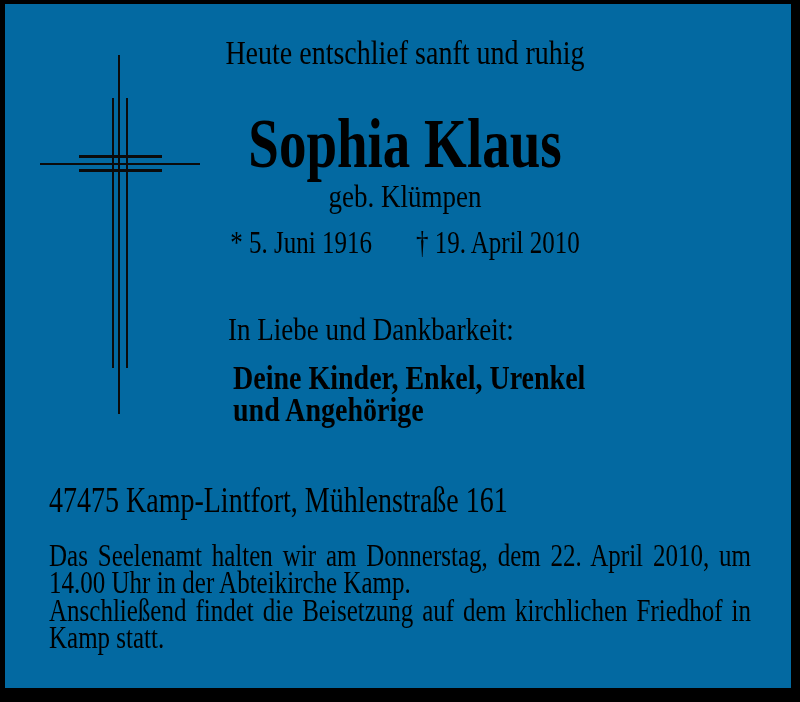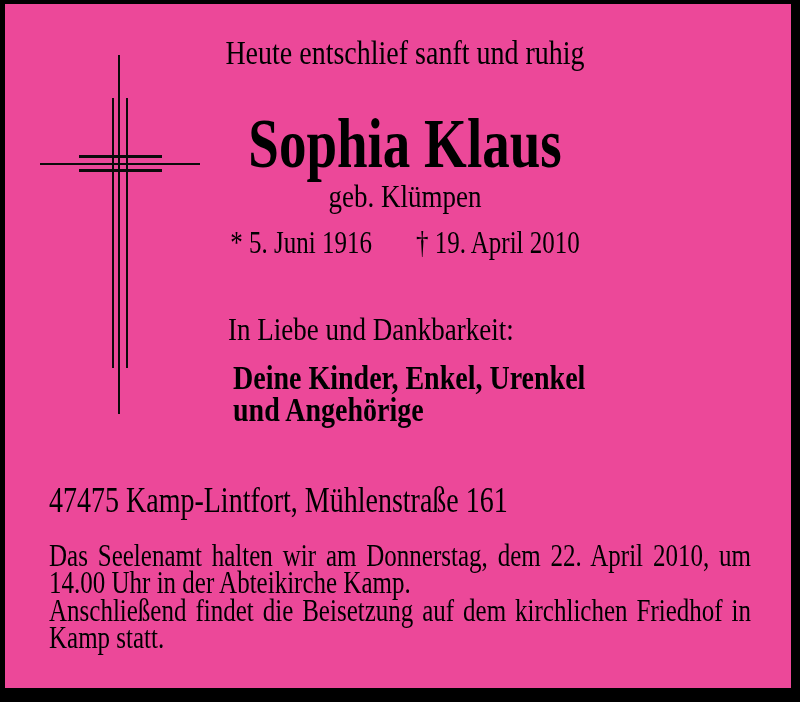--- a/index.html
+++ b/index.html
@@ -7,21 +7,21 @@
     width:800px; height:702px;
     background:#000;
     position:relative;
     font-family:"Liberation Serif","DejaVu Serif",serif;
     color:#000;
     overflow:hidden;
   }
   .sheet {
     position:absolute; left:5px; top:4px;
     width:786px; height:684px;
-    background:#ec4899;
+    background:#0369a1;
   }
   
   .cross { position:absolute; left:0; top:0; width:210px; height:420px; }
   .xline { position:absolute; background:#0b0b0b; }
   .cv-c { left:113px; top:51px;  width:2px; height:359px; }
   .cv-l { left:107px; top:94px;  width:2px; height:270px; }
   .cv-r { left:121px; top:94px;  width:2px; height:270px; }
   .ch-long  { left:35px; top:159px; width:160px; height:2px; }
   .ch-upper { left:74px; top:151px; width:83px;  height:3px; }
   .ch-lower { left:74px; top:165px; width:83px;  height:3px; }

